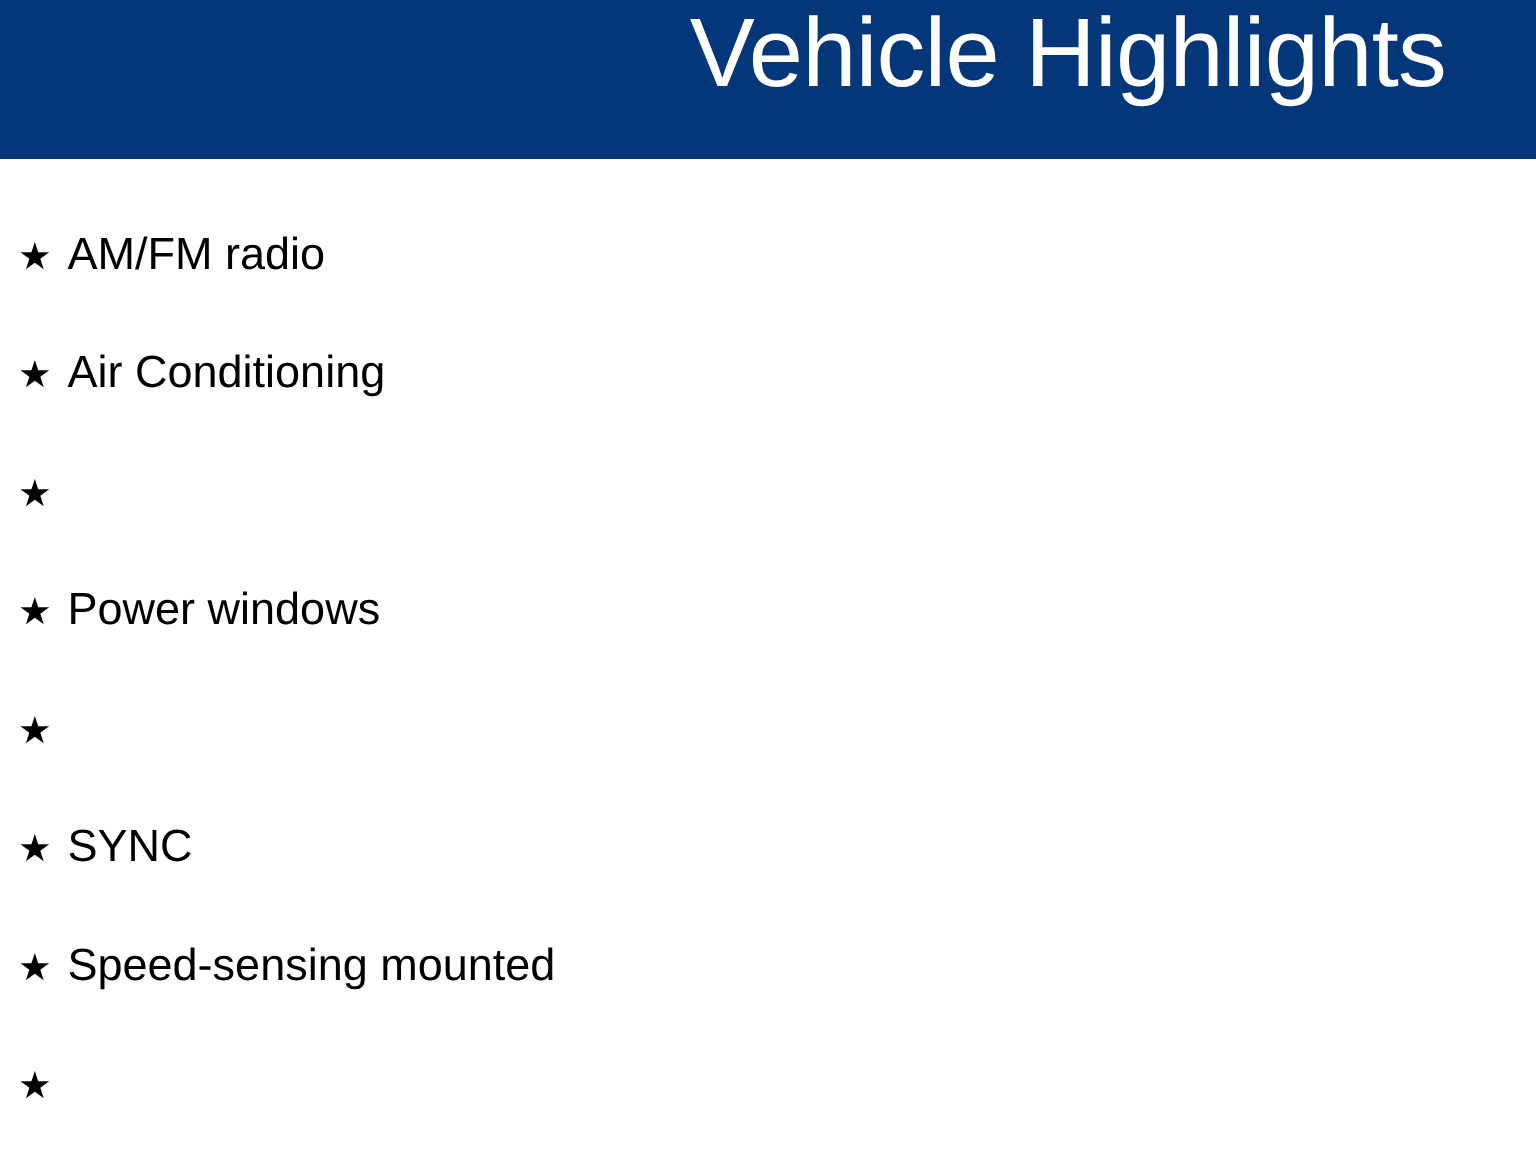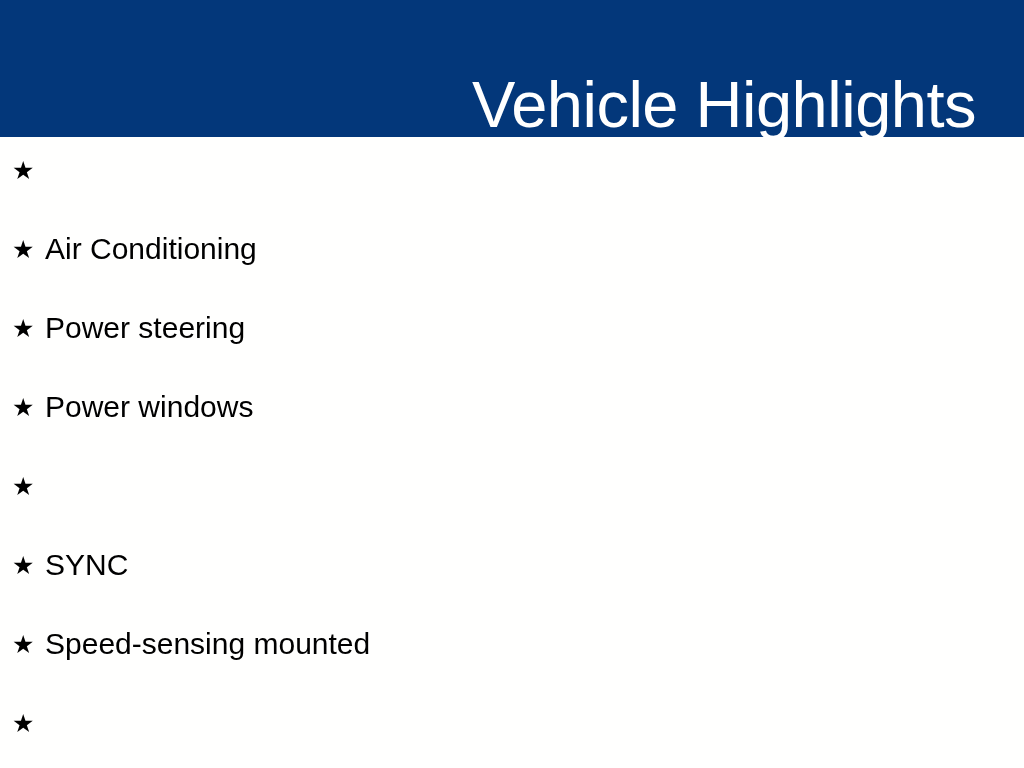--- a/index.html
+++ b/index.html
@@ -20,27 +20,27 @@
     height: 768px;
     background: #fffffe;
     overflow: hidden;
   }
   
   .header-bar {
     position: absolute;
     left: 0;
     top: 0;
     width: 1024px;
-    height: 137px;
+    height: 106px;
     background: #03377a;
     box-sizing: border-box;
     display: flex;
-    align-items: flex-end;
+    align-items: flex-start;
     justify-content: flex-end;
-    padding-right: 48px;
+    padding-right: 60px;
   }
   .header-title {
     color: #ffffff;
     font-family: "Liberation Sans", sans-serif;
     font-size: 65px;
     font-weight: 400;
     line-height: 1;
     letter-spacing: -0.5px;
     white-space: nowrap;
     margin-top: 2px;
@@ -89,30 +89,30 @@
 <div class="slide">
 
   <div class="header-bar">
     <div class="header-title">Vehicle Highlights</div>
   </div>
 
   <ul class="bullet-list">
 
     <li class="bullet-item">
       <span class="bullet-marker">★</span>
+      <span class="bullet-text">AM/FM radio</span>
     </li>
 
     <li class="bullet-item">
       <span class="bullet-marker">★</span>
       <span class="bullet-text">Air Conditioning</span>
     </li>
 
     <li class="bullet-item">
       <span class="bullet-marker">★</span>
-      <span class="bullet-text">Power steering</span>
     </li>
 
     <li class="bullet-item">
       <span class="bullet-marker">★</span>
       <span class="bullet-text">Power windows</span>
     </li>
 
     <li class="bullet-item">
       <span class="bullet-marker">★</span>
     </li>

